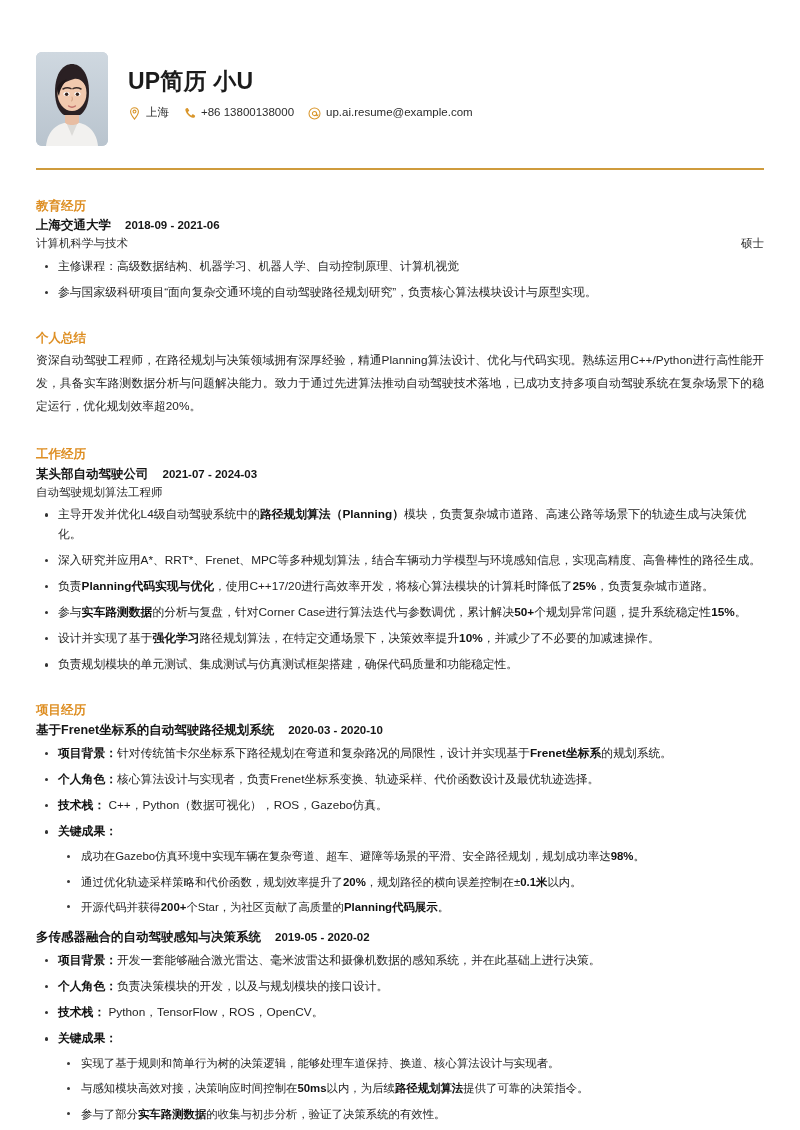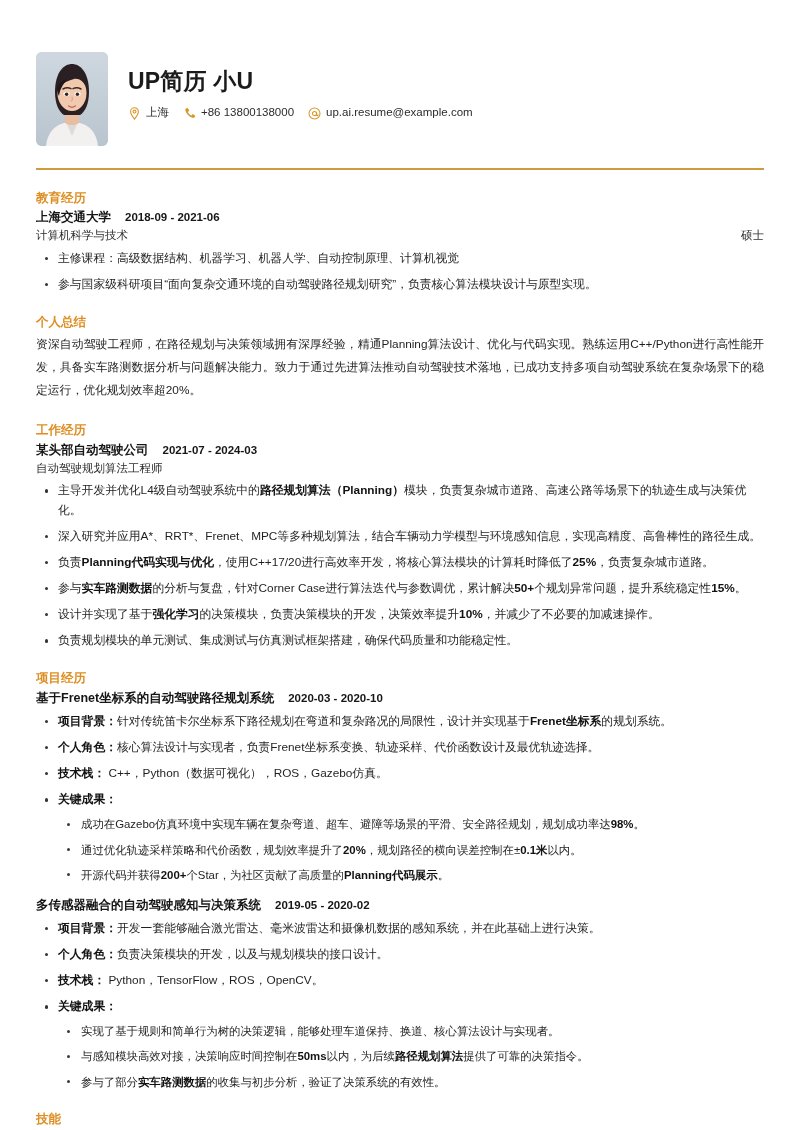--- a/index.html
+++ b/index.html
@@ -86,21 +86,21 @@
     height: 1.5px;
     background: #cf9b3c;
     margin: 22px 28px 0 28px;
   }
 
   
   .content {
     padding: 0 28px;
     box-sizing: border-box;
   }
-  .section { margin-top: 20px; }
+  .section { margin-top: 28px; }
   .section-title {
     color: #de8f24;
     font-size: 12.5px;
     font-weight: bold;
     line-height: 1.35;
     margin-bottom: 2px;
   }
 
   .entry-head {
     display: flex;
@@ -316,21 +316,21 @@
         <div class="entry-date">2021-07 - 2024-03</div>
       </div>
       <div class="entry-sub">
         <div class="entry-subtitle">自动驾驶规划算法工程师</div>
       </div>
       <ul class="bullets">
           <li class=""><span>主导开发并优化L4级自动驾驶系统中的</span><b>路径规划算法（Planning）</b><span>模块，负责复杂城市道路、高速公路等场景下的轨迹生成与决策优化。</span></li>
           <li class=""><span>深入研究并应用A*、RRT*、Frenet、MPC等多种规划算法，结合车辆动力学模型与环境感知信息，实现高精度、高鲁棒性的路径生成。</span></li>
           <li class=""><span>负责</span><b>Planning代码实现与优化</b><span>，使用C++17/20进行高效率开发，将核心算法模块的计算耗时降低了</span><b>25%</b><span>，负责复杂城市道路。</span></li>
           <li class=""><span>参与</span><b>实车路测数据</b><span>的分析与复盘，针对Corner Case进行算法迭代与参数调优，累计解决</span><b>50+</b><span>个规划异常问题，提升系统稳定性</span><b>15%</b><span>。</span></li>
-          <li class=""><span>设计并实现了基于</span><b>强化学习</b><span>的决策模块，负责决策模块的开发，决策效率提升</span><b>10%</b><span>，并减少了不必要的加减速操作。</span></li>
+          <li class=""><span>设计并实现了基于</span><b>强化学习</b><span>路径规划算法，在特定交通场景下，决策效率提升</span><b>10%</b><span>，并减少了不必要的加减速操作。</span></li>
           <li class=""><span>负责规划模块的单元测试、集成测试与仿真测试框架搭建，确保代码质量和功能稳定性。</span></li>
         </ul>
     </div>
 
     <div class="section">
       <div class="section-title">项目经历</div>
       <div>
           <div>
             <div class="entry-head">
               <div class="entry-title">基于Frenet坐标系的自动驾驶路径规划系统</div>

